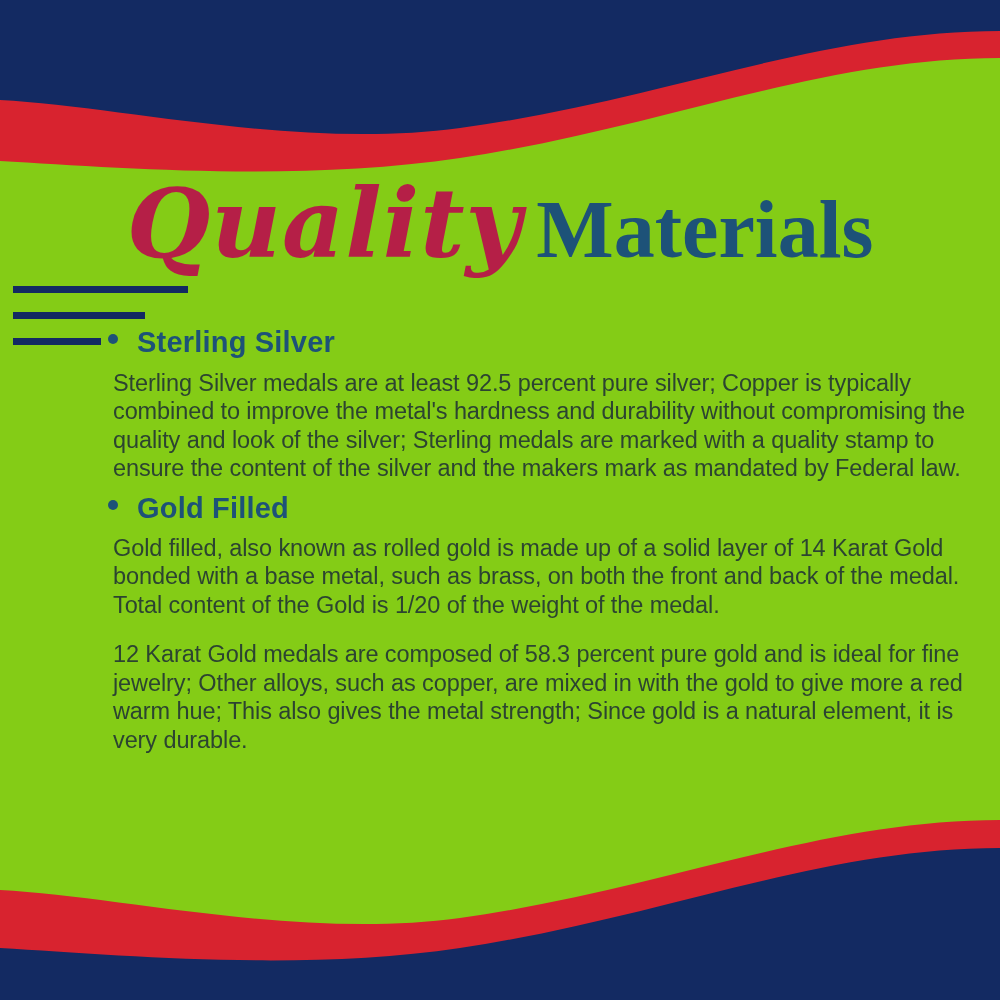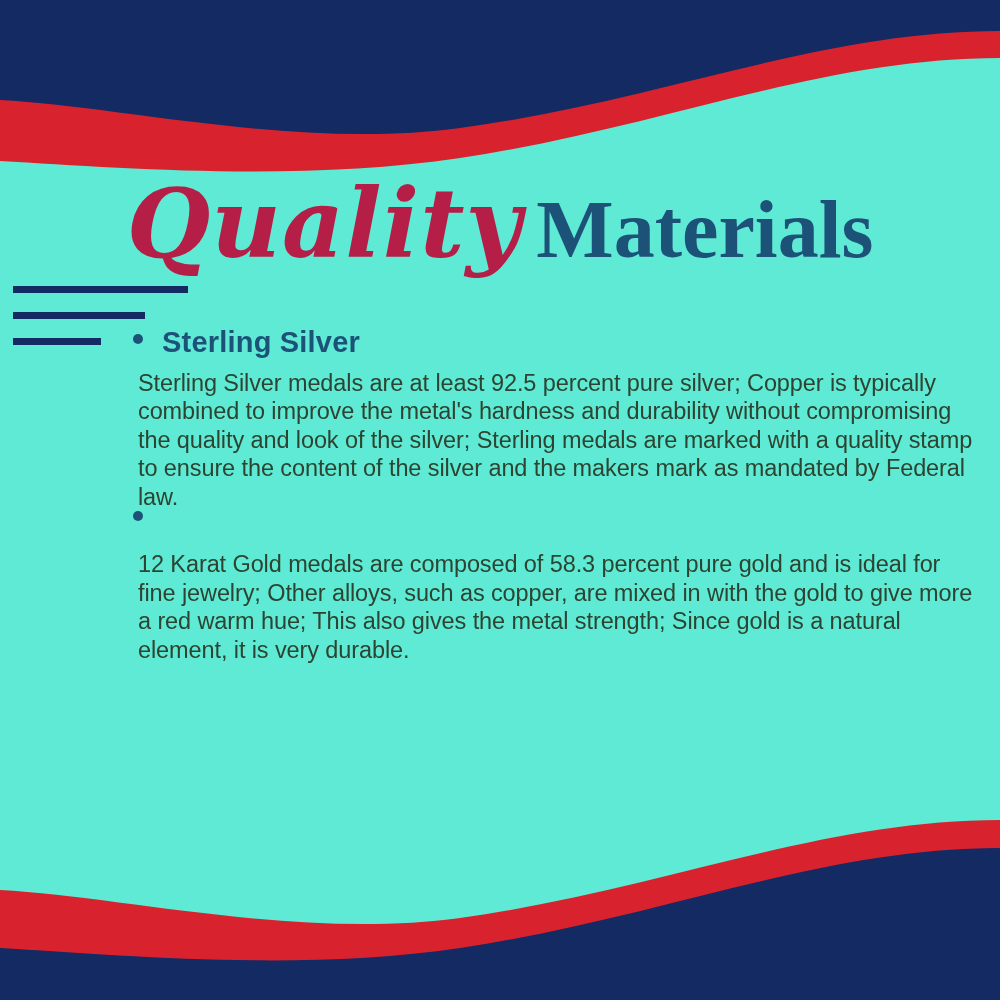--- a/index.html
+++ b/index.html
@@ -11,21 +11,21 @@
     width: 1000px;
     height: 1000px;
     background: #f0e7d5;
     font-family: "Liberation Sans", sans-serif;
     overflow: hidden;
   }
   .poster {
     position: relative;
     width: 1000px;
     height: 1000px;
-    background: #5eead4;
+    background: #84cc16;
     overflow: hidden;
   }
 
   
   .wave-layer {
     position: absolute;
     left: 0;
     width: 1000px;
     pointer-events: none;
   }
@@ -78,21 +78,21 @@
   .rule-2 { width: 132px; }
   .rule-3 { width: 88px; }
 
   
   .content {
     position: absolute;
     top: 325px;
     left: 0;
     width: 1000px;
   }
-  .section { position: relative; margin-left: 25px; }
+  .section { position: relative; }
   .section-heading {
     display: flex;
     align-items: baseline;
     padding-left: 108px;
     color: #1d5278;
     font-family: "Liberation Sans", sans-serif;
     font-weight: 700;
     font-size: 29px;
     letter-spacing: 0.2px;
     line-height: 1.2;
@@ -150,21 +150,23 @@
       <div class="section-heading">
         <span class="bullet"></span>
         <span>Sterling Silver</span>
       </div>
       <p class="section-body">Sterling Silver medals are at least 92.5 percent pure silver; Copper is typically combined to improve the metal's hardness and durability without compromising the quality and look of the silver; Sterling medals are marked with a quality stamp to ensure the content of the silver and the makers mark as mandated by Federal law.</p>
     </div>
 
     <div class="section sec-2">
       <div class="section-heading">
         <span class="bullet"></span>
+        <span>Gold Filled</span>
       </div>
+      <p class="section-body">Gold filled, also known as rolled gold is made up of a solid layer of 14 Karat Gold bonded with a base metal, such as brass, on both the front and back of the medal. Total content of the Gold is 1/20 of the weight of the medal.</p>
     </div>
 
     <div class="section sec-3">
       <p class="section-body">12 Karat Gold medals are composed of 58.3 percent pure gold and is ideal for fine jewelry; Other alloys, such as copper, are mixed in with the gold to give more a red warm hue; This also gives the metal strength; Since gold is a natural element, it is very durable.</p>
     </div>
 
   </div>
 
   <div class="wave-layer wave-bottom">
     <svg width="1000" height="200" viewBox="0 0 1000 200" xmlns="http://www.w3.org/2000/svg">

